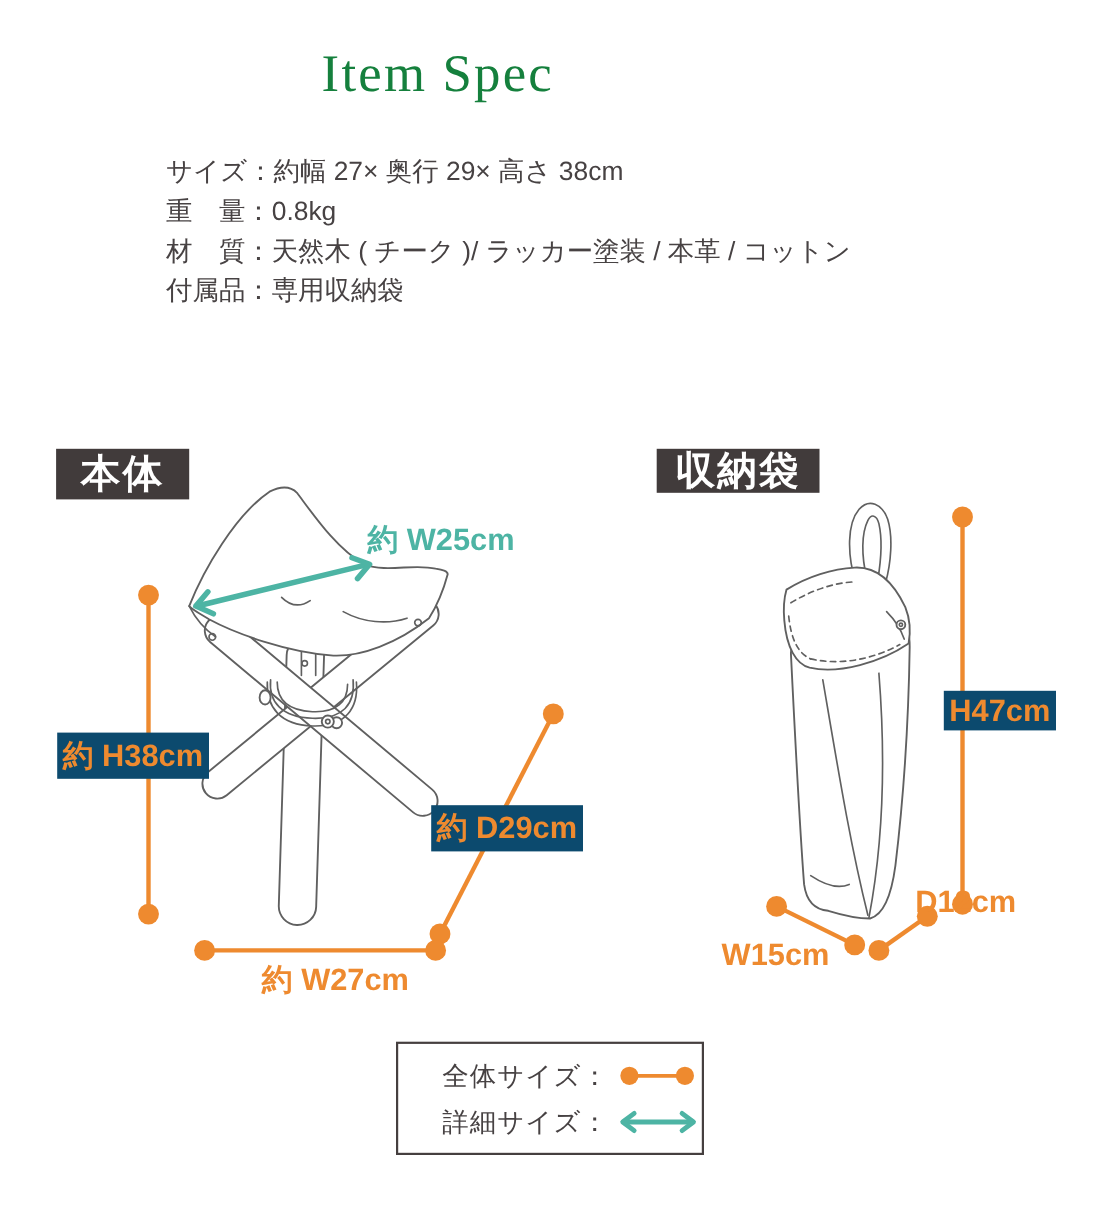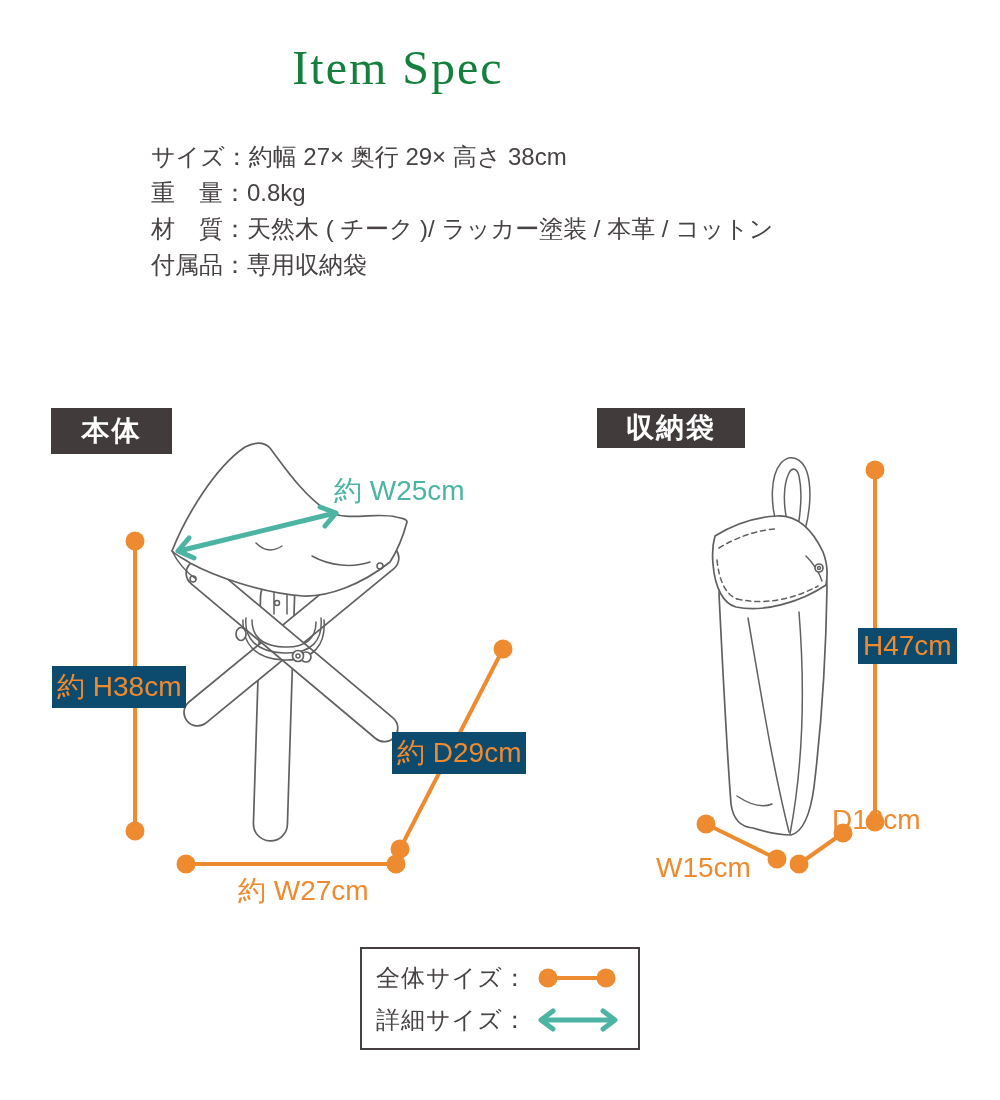--- a/index.html
+++ b/index.html
@@ -20,43 +20,43 @@
     font-family:"Liberation Serif","DejaVu Serif",serif;
     font-size:48px;color:#15803d;letter-spacing:2px;
   }
   .specs{
     position:absolute;left:151px;top:139px;
     font-size:24px;line-height:36px;white-space:nowrap;
   }
   .spec-row{height:36px;}
   .tag{
     position:absolute;background:var(--tag-bg);color:#ffffff;
-    font-weight:bold;font-size:28px;letter-spacing:2px;
+    font-weight:bold;font-size:36px;letter-spacing:2px;
     display:flex;align-items:center;justify-content:center;
   }
   .tag-body{left:51px;top:408px;width:121px;height:46px;}
   .tag-bag{left:597px;top:408px;width:148px;height:40px;}
   svg.canvas{position:absolute;left:0;top:0;}
   .art{stroke:var(--line);stroke-width:1.7;fill:#ffffff;stroke-linejoin:round;stroke-linecap:round;}
   .artline{stroke:var(--line);stroke-width:1.5;fill:none;stroke-linejoin:round;stroke-linecap:round;}
   .dashed{stroke-dasharray:5 4;}
   .mline{stroke:var(--orange);stroke-width:4;fill:none;}
   .mdot{fill:var(--orange);}
   .tline{stroke:var(--teal);stroke-width:5;fill:none;stroke-linecap:round;stroke-linejoin:round;}
   .m-label{
-    position:absolute;font-weight:normal;font-size:28px;white-space:nowrap;
+    position:absolute;font-weight:bold;font-size:28px;white-space:nowrap;
     color:var(--orange);
   }
   .m-label.teal{color:var(--teal);}
   .m-label.mask{background:#0c4a6e;padding:2px 5px;}
   .legend{
     position:absolute;left:360px;top:947px;width:280px;height:103px;
     border:2px solid #453f3f;box-sizing:border-box;
     display:flex;flex-direction:column;justify-content:center;
-    padding-left:14px;gap:10px;
+    padding-left:40px;gap:10px;
   }
   .legend-row{display:flex;align-items:center;gap:6px;}
   .legend-label{font-size:24px;letter-spacing:1px;white-space:nowrap;}
 </style>
 </head>
 <body>
 
 <svg class="canvas" width="1000" height="1100" viewBox="0 0 1000 1100">
 
   <g>

